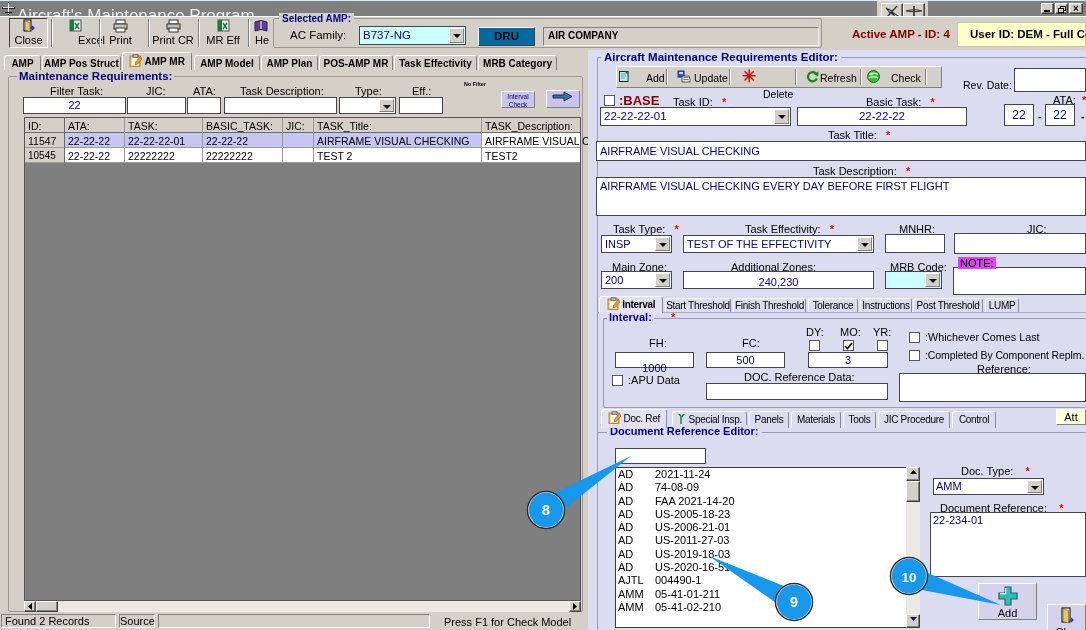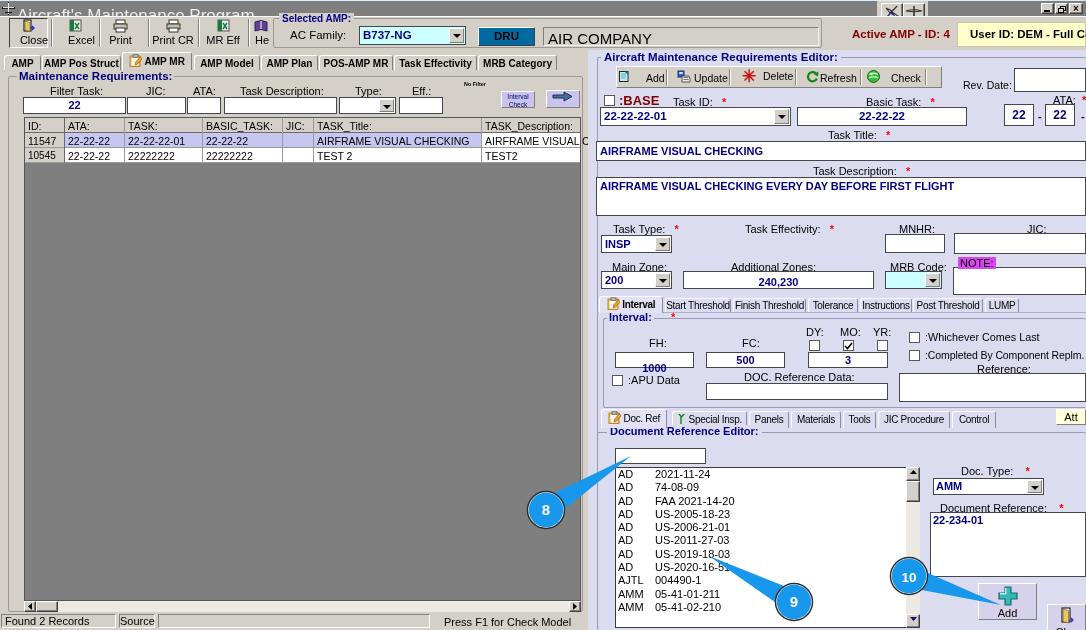--- a/index.html
+++ b/index.html
@@ -4,21 +4,21 @@
 *{margin:0;padding:0;box-sizing:border-box}
 html,body{width:1086px;height:630px;overflow:hidden}
 body{font-family:"Liberation Sans",sans-serif;font-size:11px;color:#000;background:#D4D0C8}
 #app{position:relative;width:1086px;height:630px;overflow:hidden}
 .ab{position:absolute}
 .box{background:#fff;border:1px solid #45454c}
 .raise{border:1px solid #808080;border-top-color:#fff;border-left-color:#fff}
 .raise2{border:1px solid #404040;border-top-color:#fff;border-left-color:#fff;box-shadow:inset -1px -1px 0 #808080}
 .gb{border:1px solid #9a98b6;border-radius:2px}
 .gbg{border:1px solid #9c9a94;border-radius:2px}
-.navy{color:#000080;font-weight:bold}
+.navy{color:#000080;font-weight:normal}
 .lbl{white-space:nowrap}
 .ast{color:#f00;font-weight:bold}
 .cb{width:11px;height:11px;background:#fff;border:1px solid #58585a;position:absolute}
 .combo-btn{position:absolute;right:1px;top:1px;bottom:1px;width:15px;background:#D4D0C8;border:1px solid #808080;border-top-color:#fff;border-left-color:#fff}
 .combo-btn:after{content:"";position:absolute;left:3px;top:5px;border:4px solid transparent;border-top:4px solid #000}
 .tb-sep{position:absolute;top:3px;bottom:3px;width:2px;border-left:1px solid #808080;border-right:1px solid #fff}
 .tab{position:absolute;background:#D4D0C8;border:1px solid #808080;border-top-color:#fff;border-left-color:#fff;border-bottom:none;border-radius:3px 3px 0 0;text-align:center;white-space:nowrap;overflow:hidden;font-size:10px}
 .ltab{position:absolute;background:#dcdcf0;border:1px solid #8a88a8;border-top-color:#fcfcff;border-left-color:#fcfcff;border-bottom:none;border-radius:3px 3px 0 0;text-align:center;font-size:10px;letter-spacing:-0.3px;white-space:nowrap;overflow:hidden}
 </style></head>
 <body>
@@ -66,30 +66,30 @@
   <div class="ab" style="left:0;top:16px;width:1086px;height:34px;background:#D4D0C8;border-top:1px solid #fdfdfd"></div>
 
   <div class="ab" style="left:9px;top:18px;width:39px;height:30px;border:1px solid #404040;border-bottom-color:#fff;border-right-color:#fff;background:#D4D0C8"></div>
   <div class="ab" style="left:17px;top:19px;width:24px;height:15px;text-align:center">
     <svg width="14" height="14" viewBox="0 0 14 14">
         <rect x="2" y="1" width="7" height="11" fill="#fff" stroke="#000" stroke-width="1"></rect>
         <path d="M3 2 L8 3.5 V12.5 L3 11Z" fill="#E8C860" stroke="#806020" stroke-width=".7"></path>
         <path d="M8 9 h4 m-2 -2 l2 2 -2 2" stroke="#2233cc" stroke-width="1.3" fill="none"></path>
       </svg>
   </div>
-  <div class="ab" style="left:9px;top:34px;width:39px;text-align:right">Close</div>
+  <div class="ab" style="left:9px;top:34px;width:39px;text-align:center">Close</div>
   <div class="tb-sep" style="left:51px;top:19px;height:28px"></div>
   <div class="ab" style="left:56px;top:19px;width:39px;height:15px;text-align:center">
     <svg width="13" height="13" viewBox="0 0 13 13">
         <rect x="1" y="1" width="11" height="11" fill="#e8e8e8" stroke="#555"></rect>
         <rect x="1" y="1" width="4" height="11" fill="#1a7a40"></rect>
         <path d="M6 4 l4 6 m0 -6 l-4 6" stroke="#1a7a40" stroke-width="1.4"></path>
       </svg>
   </div>
-  <div class="ab" style="left:56px;top:34px;width:39px;text-align:right">Excel</div>
+  <div class="ab" style="left:72px;top:34px;width:39px;text-align:center">Excel</div>
   <div class="tb-sep" style="left:99px;top:19px;height:28px"></div>
   <div class="ab" style="left:101px;top:19px;width:39px;height:15px;text-align:center">
     <svg width="15" height="14" viewBox="0 0 15 14">
         <rect x="3" y="1" width="9" height="4" fill="#fff" stroke="#333"></rect>
         <rect x="1" y="5" width="13" height="5" fill="#c8c4bc" stroke="#333"></rect>
         <rect x="3" y="9" width="9" height="4" fill="#fff" stroke="#333"></rect>
         <rect x="10.5" y="6" width="2" height="1.4" fill="#cc0"></rect>
       </svg>
   </div>
   <div class="ab" style="left:101px;top:34px;width:39px;text-align:center">Print</div>
@@ -123,21 +123,21 @@
 
   <div class="ab gbg" style="left:273px;top:18px;width:549px;height:30px"></div>
   <div class="ab" style="left:279px;top:13px;background:#D4D0C8;padding:0 3px;color:#000080;font-size:10px;font-weight:bold">Selected AMP:</div>
   <div class="ab lbl" style="left:290px;top:29px;font-size:11.5px">AC Family:</div>
   <div class="ab box" style="left:359px;top:26px;width:107px;height:19px;background:#CCFFFF">
       <div class="navy" style="padding:2px 0 0 3px;font-size:11.5px">B737-NG</div>
       <div class="combo-btn"></div>
     </div>
   <div class="ab raise" style="left:478px;top:27px;width:57px;height:19px;border-color:#404040;border-top-color:#fff;border-left-color:#fff;text-align:center;font-weight:bold;font-size:11.5px;line-height:17px;background:#0369a1">DRU</div>
   <div class="ab" style="left:543px;top:27px;width:276px;height:19px;background:#D4D0C8;border:1px solid #808080;border-bottom-color:#f5f5f0;border-right-color:#f5f5f0">
-      <div style="padding:2px 0 0 4px;font-weight:normal;font-size:15px">AIR COMPANY</div>
+      <div style="padding:2px 0 0 4px;font-weight:bold;font-size:10px">AIR COMPANY</div>
     </div>
 
   <div class="ab lbl" style="left:852px;top:28px;color:#800000;font-weight:bold;font-size:11.5px">Active AMP - ID: 4</div>
   <div class="ab" style="left:957px;top:22px;width:129px;height:25px;background:#FFFFCC;border:1px solid #c8c8a0">
       <div style="padding:5px 0 0 12px;font-weight:bold;font-size:11.5px;white-space:nowrap">User ID: DEM - Full Con</div>
     </div>
 
   <div class="tab" style="left:4px;top:55px;width:37px;height:15px;line-height:15px;font-weight:bold">AMP</div>
   <div class="tab" style="left:42px;top:55px;width:79px;height:15px;line-height:15px;font-weight:bold">AMP Pos Struct</div>
   <div class="tab" style="left:122px;top:52px;width:70px;height:18px;line-height:18px;font-weight:bold;z-index:2">
@@ -244,21 +244,21 @@
   <div class="tb-sep" style="left:666px;top:69px;height:16px"></div>
   <div class="ab" style="left:677px;top:70px;width:15px;height:14px"><svg width="14" height="13" viewBox="0 0 14 13">
         <rect x="1" y="1" width="6" height="6" fill="#3060c0" stroke="#103080"></rect>
         <rect x="2.2" y="2.2" width="3.6" height="1.6" fill="#fff"></rect>
         <path d="M5 6 L12 6 L13 9 L13 12 L5 12Z" fill="#e8e8e8" stroke="#333" stroke-width=".8"></path>
         <path d="M6.5 7.5 h5 m-5 2 h5" stroke="#555" stroke-width=".8"></path>
       </svg></div>
   <div class="ab lbl" style="left:694px;top:72px;font-size:10.5px">Update</div>
   <div class="tb-sep" style="left:729px;top:69px;height:16px"></div>
   <div class="ab" style="left:742px;top:69px;width:17px;height:16px;color:#cc1111;font-size:17px;font-weight:bold;line-height:15px">✳</div>
-  <div class="ab lbl" style="left:763px;top:70px;font-size:10.5px">Delete</div>
+  <div class="ab lbl" style="left:763px;top:88px;font-size:10.5px">Delete</div>
   <div class="tb-sep" style="left:795px;top:69px;height:16px"></div>
   <div class="ab" style="left:806px;top:70px;width:14px;height:14px"><svg width="13" height="13" viewBox="0 0 13 13">
         <path d="M10.8 8.5 A4.6 4.6 0 1 1 9.6 3.2" fill="none" stroke="#128a12" stroke-width="2.2"></path>
         <path d="M12.5 1.5 L12 6.5 L7.5 4Z" fill="#128a12"></path>
       </svg></div>
   <div class="ab lbl" style="left:820px;top:72px;font-size:10.5px">Refresh</div>
   <div class="tb-sep" style="left:860px;top:69px;height:16px"></div>
   <div class="ab" style="left:866px;top:69px;width:15px;height:15px"><svg width="15" height="15" viewBox="0 0 15 15">
         <circle cx="7.5" cy="7.5" r="6" fill="#3cb83c" stroke="#0c700c"></circle>
         <path d="M3 5.5 Q7.5 3 12 5.5 M2.8 9 Q7.5 6.5 12.2 9" stroke="#b8f0b8" stroke-width="1.3" fill="none"></path>
@@ -299,20 +299,24 @@
   <div class="ab box" style="left:596px;top:177px;width:490px;height:39px">
       <div class="navy" style="padding:2px 0 0 3px">AIRFRAME VISUAL CHECKING EVERY DAY BEFORE FIRST FLIGHT</div>
     </div>
 
   <div class="ab lbl" style="left:613px;top:223px">Task Type:&nbsp;&nbsp;&nbsp;<span class="ast">*</span></div>
   <div class="ab lbl" style="left:745px;top:223px">Task Effectivity:&nbsp;&nbsp;&nbsp;<span class="ast">*</span></div>
   <div class="ab lbl" style="left:899px;top:223px">MNHR:</div>
   <div class="ab lbl" style="left:1027px;top:223px">JIC:</div>
   <div class="ab box" style="left:601px;top:235px;width:71px;height:18px">
       <div class="navy" style="padding:2px 0 0 3px">INSP</div>
+      <div class="combo-btn"></div>
+    </div>
+  <div class="ab box" style="left:683px;top:235px;width:191px;height:18px">
+      <div class="navy" style="padding:2px 0 0 3px">TEST OF THE EFFECTIVITY</div>
       <div class="combo-btn"></div>
     </div>
   <div class="ab box" style="left:885px;top:234px;width:60px;height:19px"></div>
   <div class="ab box" style="left:954px;top:233px;width:132px;height:21px"></div>
 
   <div class="ab lbl" style="left:612px;top:261px">Main Zone:</div>
   <div class="ab lbl" style="left:731px;top:261px">Additional Zones:</div>
   <div class="ab lbl" style="left:890px;top:261px">MRB Code:</div>
   <div class="ab lbl" style="left:958px;top:257px;background:#d946ef;z-index:3;padding:0 2px">NOTE:</div>
   <div class="ab box" style="left:601px;top:271px;width:71px;height:18px">

